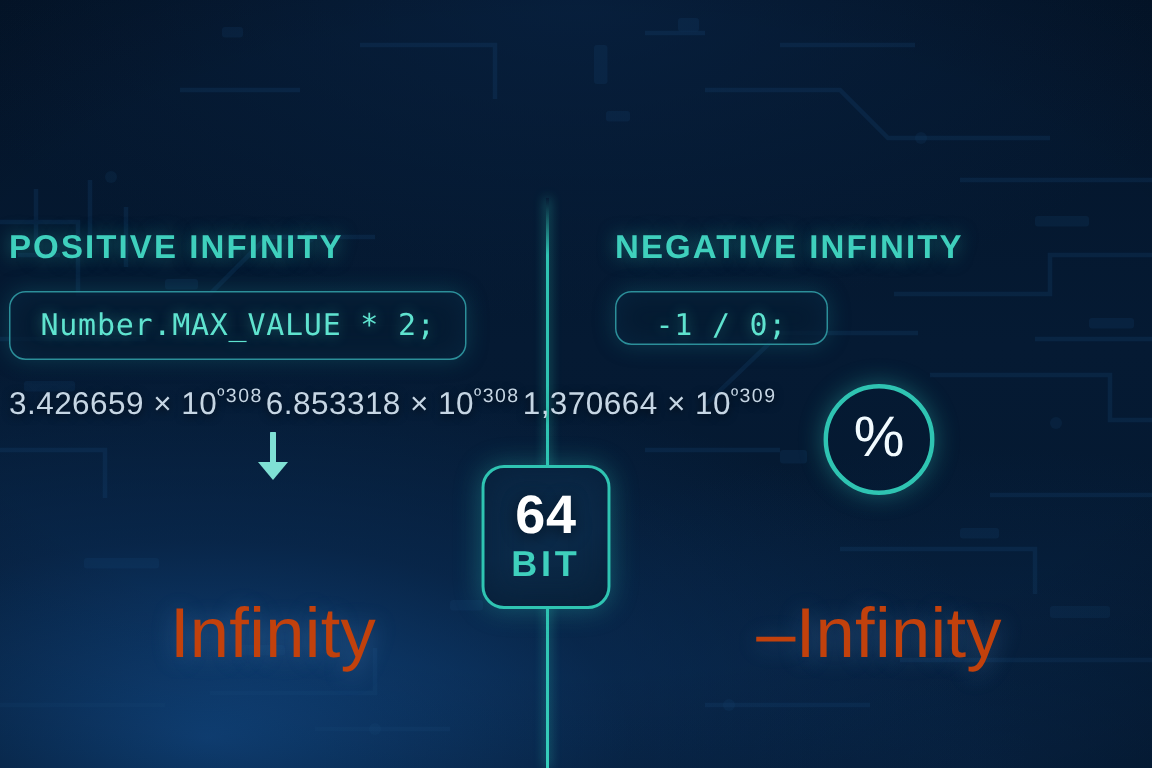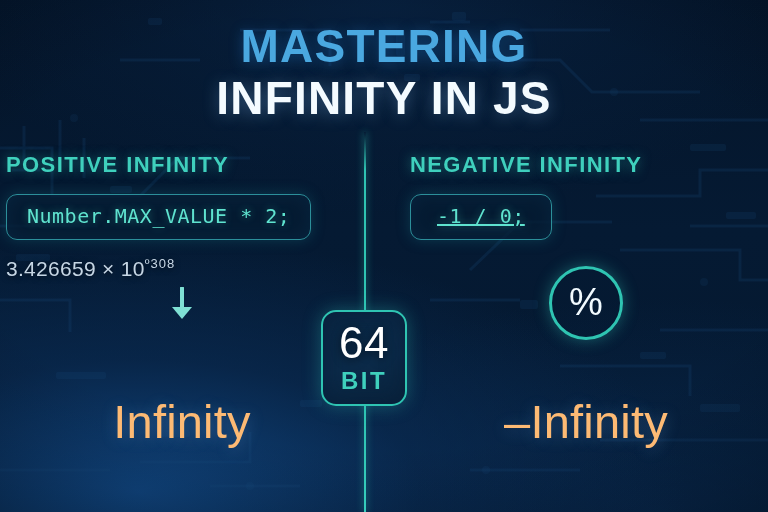--- a/index.html
+++ b/index.html
@@ -88,21 +88,21 @@
     border-radius:11px;
     background:rgba(5,28,50,0.72);
     box-shadow:0 0 14px rgba(24,120,132,0.35), inset 0 0 18px rgba(10,44,72,0.6);
     font-family:"DejaVu Sans Mono", monospace;
     font-size:20px; letter-spacing:0.5px;
     color:#5fe3cf;
     white-space:nowrap;
     text-shadow:0 0 9px rgba(70,220,200,0.45);
   }
   .code-chip.wide  { padding-left:20px; padding-right:20px; }
-  .code-chip.small { font-size:20px; padding:9px 26px 11px;text-decoration:underline; }
+  .code-chip.small { font-size:20px; padding:9px 26px 1px; }
 
   
   .num-stack {
     margin-top:16px;
     display:flex; flex-direction:row; align-items:center;
     gap:2px;
   }
   .num-row {
     font-size:21px;
     color:#c6d6e4;
@@ -139,42 +139,42 @@
     font-size:38px; font-weight:normal;
     color:#f2fbff;
     line-height:1;
     margin-top:-2px;
   }
 
   
   .result {
     position:absolute;
     font-size:47px; font-weight:normal;
-    color:#fdba74;
+    color:#c2410c;
     letter-spacing:0.2px;
     text-shadow:0 2px 16px rgba(120,190,255,0.32);
     white-space:nowrap;
   }
   .result-left  { left:0; width:364px;  text-align:center; top:394px; }
   .result-right { left:404px; width:364px; text-align:center; top:394px; }
 
   
   .bit-badge {
     position:absolute;
     left:321px; top:310px;
     width:86px; height:96px;
     border:2.5px solid #2fc4b2;
     border-radius:15px;
     background:linear-gradient(165deg,#0a2744 0%,#0b2a49 55%,#09233c 100%);
     box-shadow:0 0 18px rgba(47,196,182,0.35), inset 0 0 22px rgba(7,30,56,0.8);
     display:flex; flex-direction:column;
     align-items:center; justify-content:center;
   }
   .bit-num {
-    font-size:44px; font-weight:normal;
+    font-size:36px; font-weight:bold;
     color:#ffffff; line-height:0.98;
     letter-spacing:0.5px;
     text-shadow:0 2px 10px rgba(0,0,0,0.5);
   }
   .bit-unit {
     font-size:24px; font-weight:bold;
     color:#3fd0bd; letter-spacing:2.5px;
     margin-top:2px;
   }
 </style>
@@ -236,35 +236,37 @@
       <circle cx="206" cy="158" r="4"></circle>
       <circle cx="614" cy="92" r="4"></circle>
       <circle cx="704" cy="282" r="4"></circle>
       <circle cx="250" cy="486" r="4"></circle>
       <circle cx="486" cy="470" r="4"></circle>
     </g>
   </svg>
 
   <div class="bg-vignette"></div>
 
-  <div class="title-wrap">
-    <div class="title-1">MASTERING</div>
-    <div class="title-2">INFINITY IN JS</div>
-  </div>
 
   <div class="divider"></div>
 
   <div class="col col-left">
     <div class="col-head">POSITIVE INFINITY</div>
 
     <div class="code-chip wide">Number.MAX_VALUE * 2;</div>
 
     <div class="num-stack">
       <div class="num-row">
         <span>3.426659 × 10</span><sup>º308</sup>
+      </div>
+      <div class="num-row">
+        <span>6.853318 × 10</span><sup>º308</sup>
+      </div>
+      <div class="num-row">
+        <span>1,370664 × 10</span><sup>º309</sup>
       </div>
     </div>
 
     <div class="arrow">
       <svg width="26" height="34" viewBox="0 0 26 34" aria-hidden="true">
         <path d="M13 1 V22" stroke="#7fe0d4" stroke-width="4" fill="none" stroke-linecap="round"></path>
         <path d="M3 20 L13 32 L23 20 Z" fill="#7fe0d4"></path>
       </svg>
     </div>
   </div>

